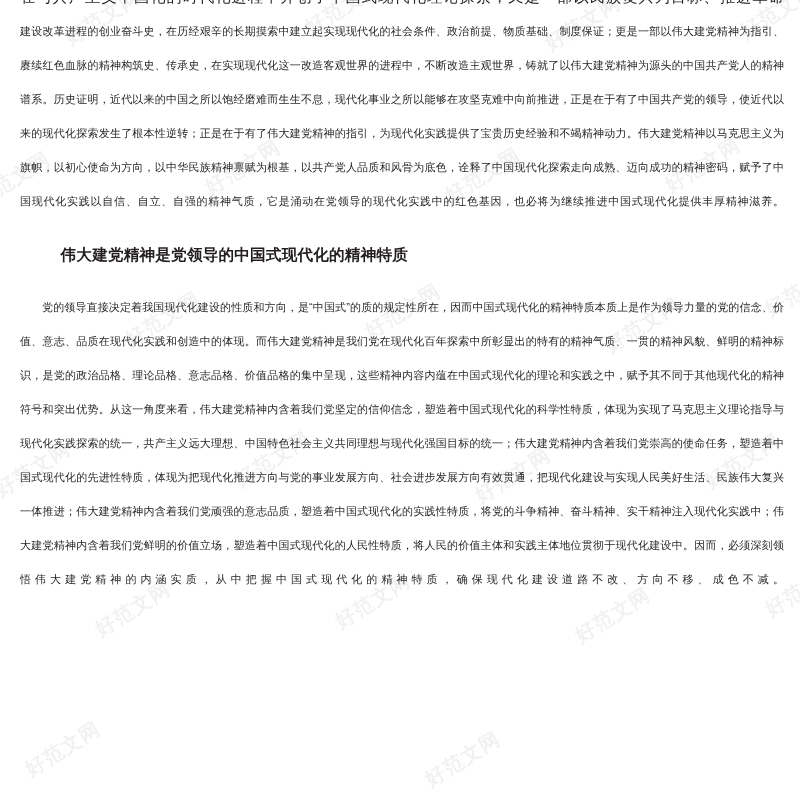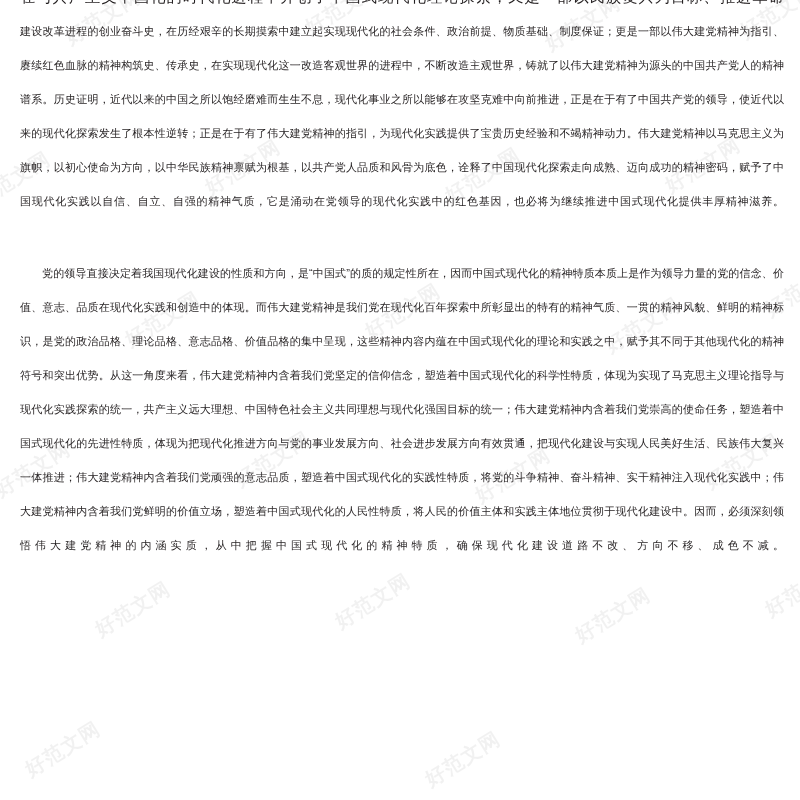--- a/index.html
+++ b/index.html
@@ -143,19 +143,20 @@
   <div id="content">
 
     <div class="clip-top">
       <div class="line justify-all">在与共产主义中国化的时代化进程中开创了中国式现代化理论探索，又是一部以民族复兴为目标、推进革命</div>
     </div>
 
     <p class="body justify-all">建设改革进程的创业奋斗史，在历经艰辛的长期摸索中建立起实现现代化的社会条件、政治前提、物质基础、制度保证；更是一部以伟大建党精神为指引、赓续红色血脉的精神构筑史、传承史，在实现现代化这一改造客观世界的进程中，不断改造主观世界，铸就了以伟大建党精神为源头的中国共产党人的精神谱系。历史证明，近代以来的中国之所以饱经磨难而生生不息，现代化事业之所以能够在攻坚克难中向前推进，正是在于有了中国共产党的领导，使近代以来的现代化探索发生了根本性逆转；正是在于有了伟大建党精神的指引，为现代化实践提供了宝贵历史经验和不竭精神动力。伟大建党精神以马克思主义为旗帜，以初心使命为方向，以中华民族精神禀赋为根基，以共产党人品质和风骨为底色，诠释了中国现代化探索走向成熟、迈向成功的精神密码，赋予了中国现代化实践以自信、自立、自强的精神气质，它是涌动在党领导的现代化实践中的红色基因，也必将为继续推进中国式现代化提供丰厚精神滋养。</p>
 
     <div class="gap-before-heading"></div>
 
+    <h2 class="heading">伟大建党精神是党领导的中国式现代化的精神特质</h2>
 
     <div class="gap-after-heading"></div>
 
     <p class="body indent justify-all">党的领导直接决定着我国现代化建设的性质和方向，是“中国式”的质的规定性所在，因而中国式现代化的精神特质本质上是作为领导力量的党的信念、价值、意志、品质在现代化实践和创造中的体现。而伟大建党精神是我们党在现代化百年探索中所彰显出的特有的精神气质、一贯的精神风貌、鲜明的精神标识，是党的政治品格、理论品格、意志品格、价值品格的集中呈现，这些精神内容内蕴在中国式现代化的理论和实践之中，赋予其不同于其他现代化的精神符号和突出优势。从这一角度来看，伟大建党精神内含着我们党坚定的信仰信念，塑造着中国式现代化的科学性特质，体现为实现了马克思主义理论指导与现代化实践探索的统一，共产主义远大理想、中国特色社会主义共同理想与现代化强国目标的统一；伟大建党精神内含着我们党崇高的使命任务，塑造着中国式现代化的先进性特质，体现为把现代化推进方向与党的事业发展方向、社会进步发展方向有效贯通，把现代化建设与实现人民美好生活、民族伟大复兴一体推进；伟大建党精神内含着我们党顽强的意志品质，塑造着中国式现代化的实践性特质，将党的斗争精神、奋斗精神、实干精神注入现代化实践中；伟大建党精神内含着我们党鲜明的价值立场，塑造着中国式现代化的人民性特质，将人民的价值主体和实践主体地位贯彻于现代化建设中。因而，必须深刻领悟伟大建党精神的内涵实质，从中把握中国式现代化的精神特质，确保现代化建设道路不改、方向不移、成色不减。</p>
 
   </div>
 </div>
 
 </body></html>

